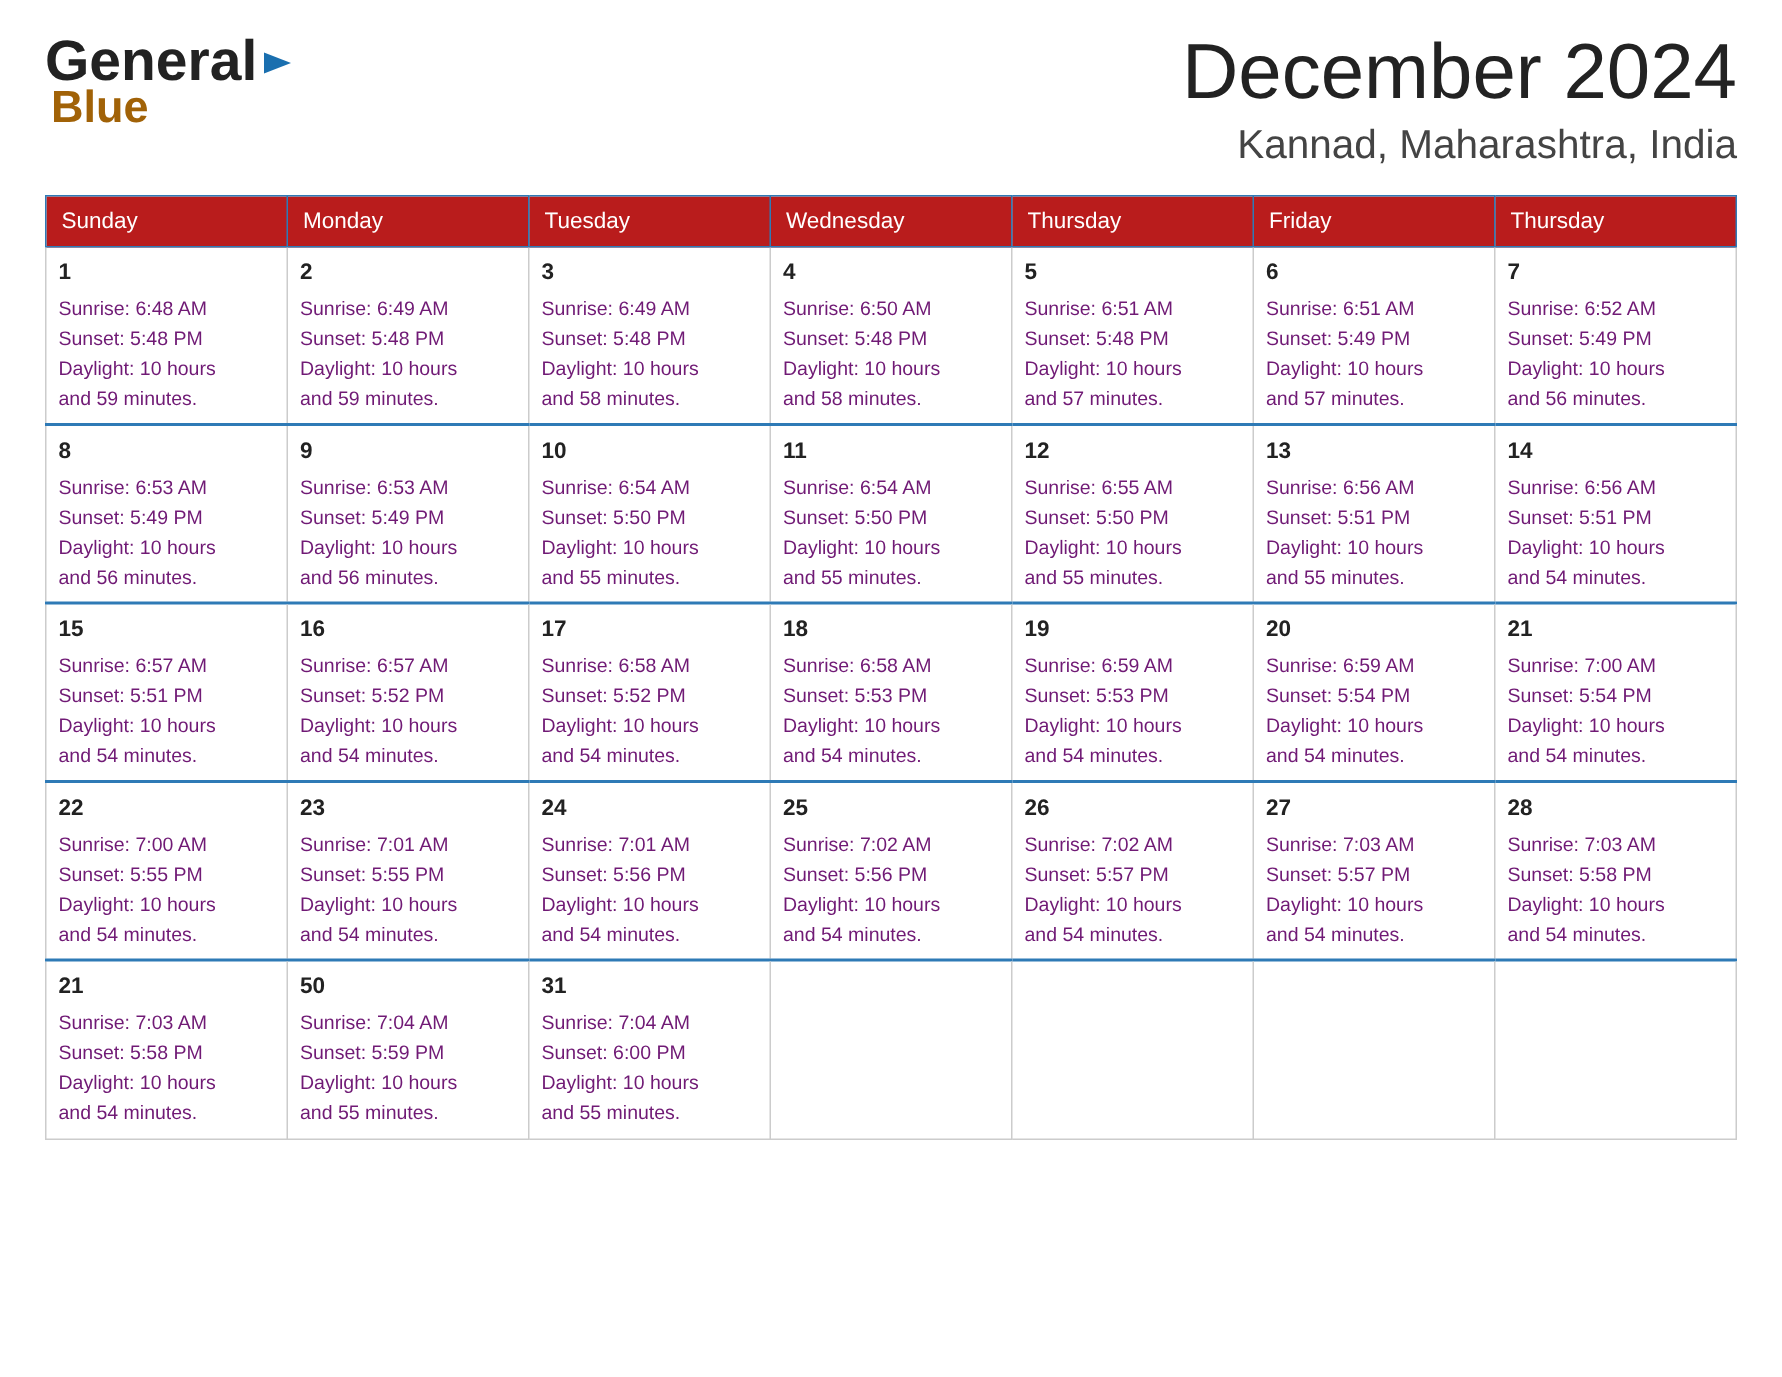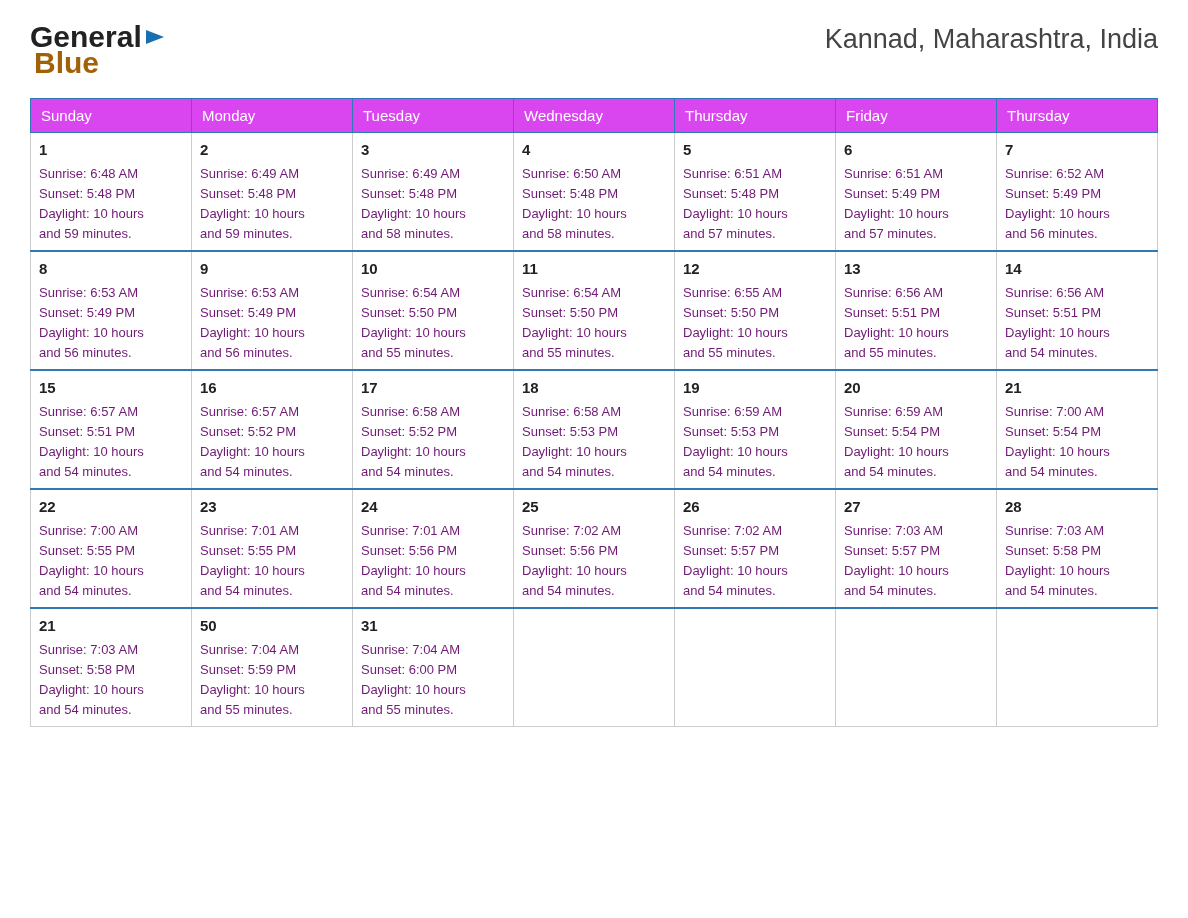--- a/index.html
+++ b/index.html
@@ -30,21 +30,21 @@
       font-size: 27px;
       color: #444;
       margin-top: 4px;
     }
     .calendar-table {
       width: 100%;
       border-collapse: collapse;
       table-layout: fixed;
     }
     .calendar-table th {
-      background-color: #d946ef;
+      background-color: #b91c1c;
       color: #fff;
       font-size: 15px;
       font-weight: normal;
       padding: 8px 10px;
       text-align: left;
       border: 1px solid #2e7ab6;
     }
     .calendar-table td {
       vertical-align: top;
       border: 1px solid #ccc;
@@ -80,28 +80,29 @@
       align-items: center;
       gap: 0px;
     }
   </style>
 </head>
 <body>
 
 <div class="header">
   <div class="logo-container">
     <div class="logo-top">
-      <span style="font-size:30px;font-weight:bold;color:#222;font-family:Arial,sans-serif;">General</span>
+      <span style="font-size:38px;font-weight:bold;color:#222;font-family:Arial,sans-serif;">General</span>
       <svg width="22" height="22" viewBox="0 0 22 22" style="margin-left:2px;margin-top:0px;">
         <polygon points="2,4 20,11 2,18" fill="#1a6faf"></polygon>
       </svg>
     </div>
     <div style="font-size:30px;font-weight:bold;color:#a16207;font-family:Arial,sans-serif;margin-top:-8px;padding-left:4px;">Blue</div>
   </div>
   <div class="title-area">
+    <div class="month-title">December 2024</div>
     <div class="location-subtitle">Kannad, Maharashtra, India</div>
   </div>
 </div>
 
 <table class="calendar-table">
   <thead>
     <tr>
       <th>Sunday</th>
       <th>Monday</th>
       <th>Tuesday</th>

